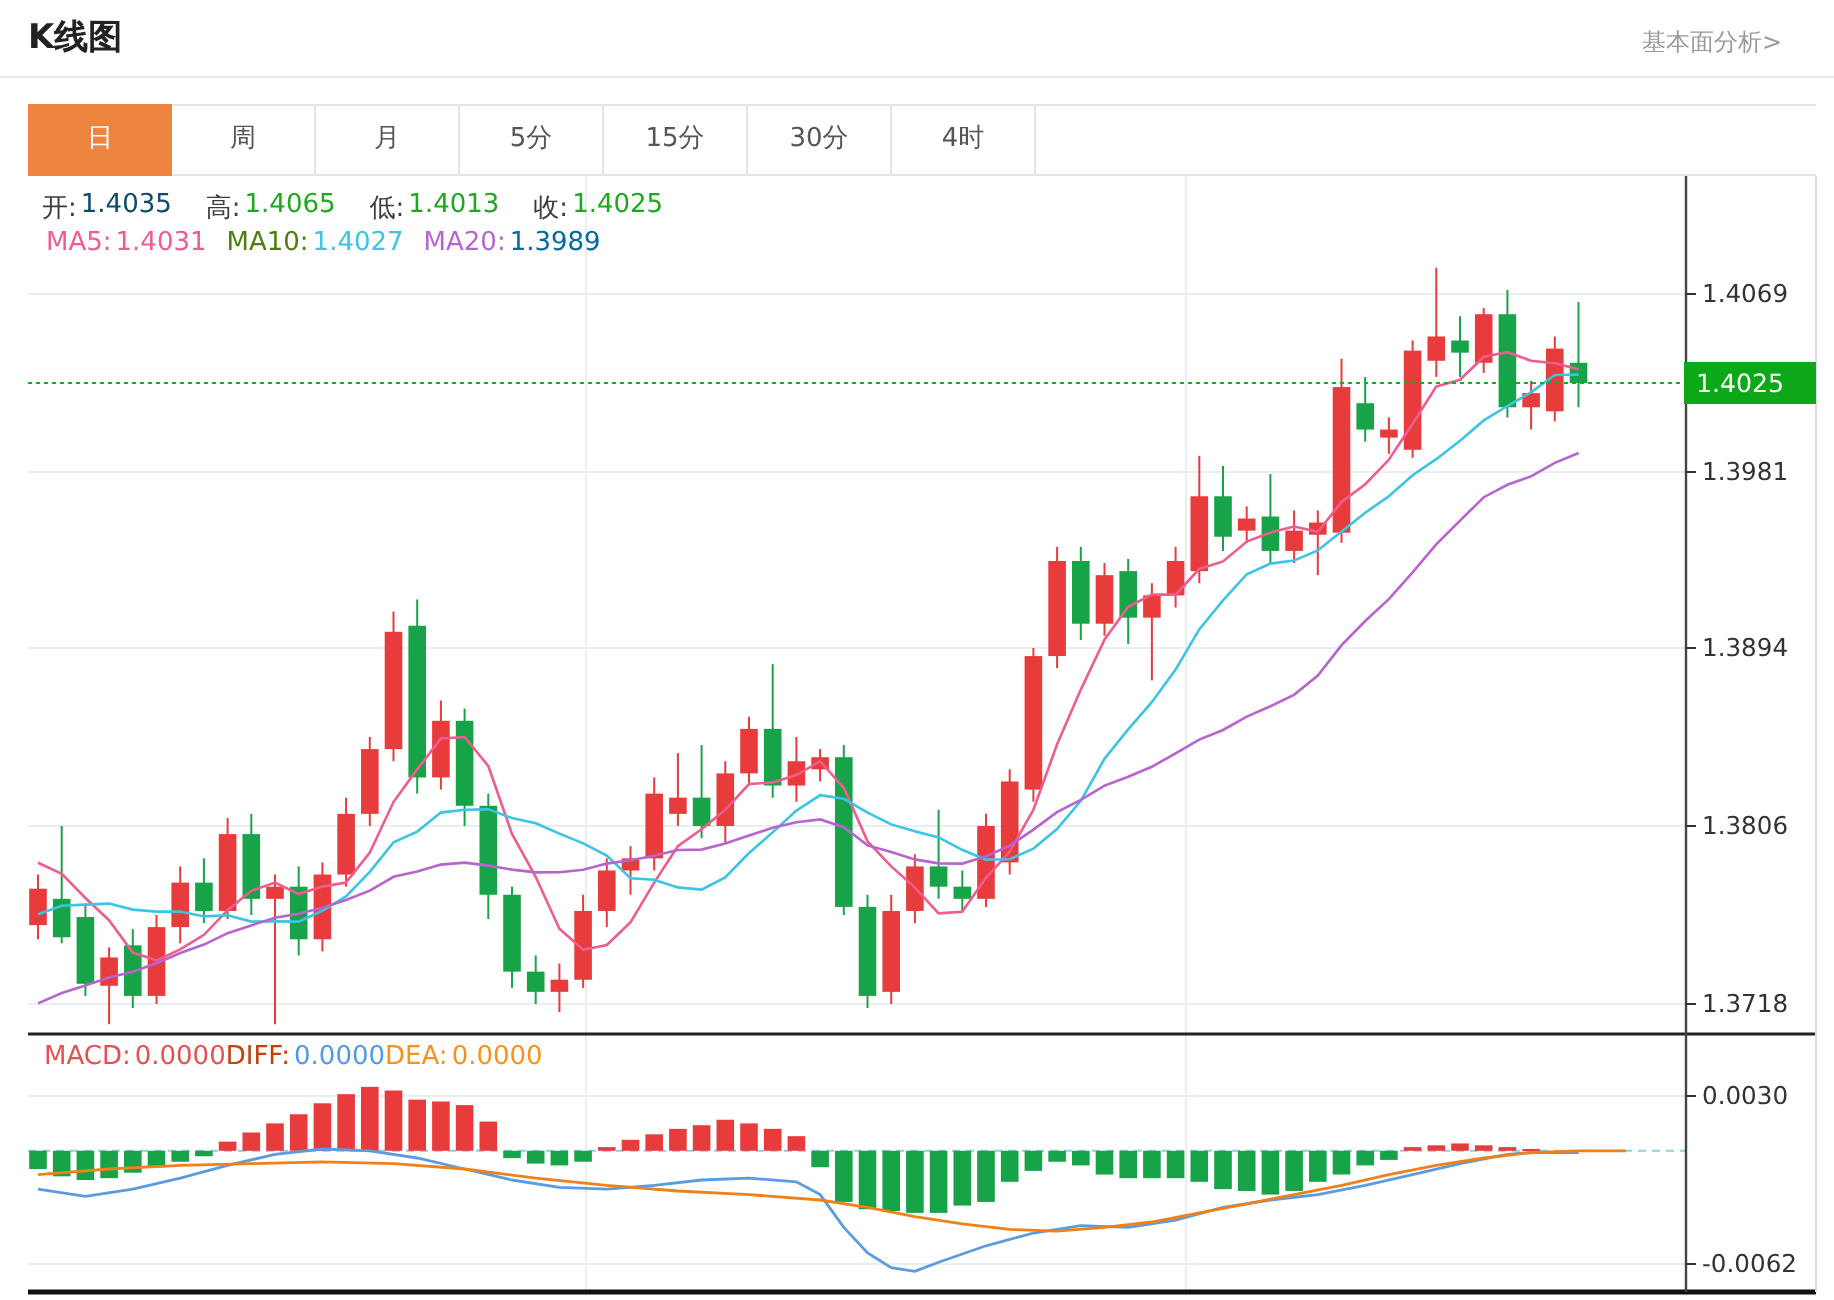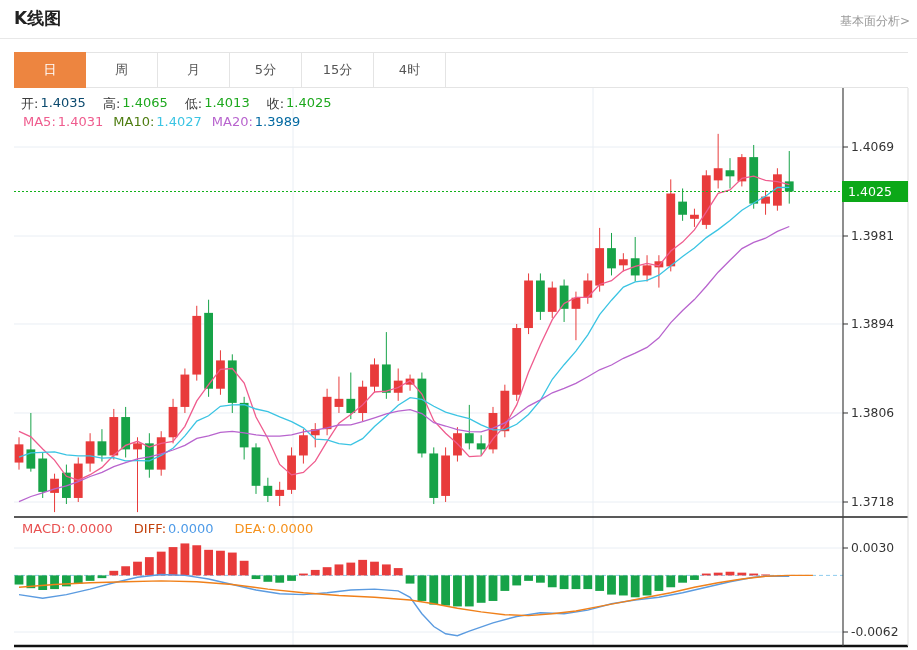--- a/index.html
+++ b/index.html
@@ -1,48 +1,49 @@
 <!DOCTYPE html>
 <html><head>
 <meta charset="utf-8">
 <style>
   html,body{margin:0;padding:0;background:#fff;}
   .page{position:relative;width:917px;height:650px;background:#fff;overflow:hidden;
         font-family:"DejaVu Sans","Liberation Sans",sans-serif;}
   .title{position:absolute;left:14px;top:7px;font-size:17px;font-weight:bold;color:#222;}
-  .fund-link{position:absolute;right:7px;top:13px;font-size:12px;color:#999;text-decoration:none;cursor:pointer;margin-left:36px;}
+  .fund-link{position:absolute;right:26px;top:13px;font-size:12px;color:#999;text-decoration:none;cursor:pointer;margin-left:36px;}
   .divider{position:absolute;left:0;top:38px;width:917px;height:1px;background:#e8e8e8;}
   .tabbar{position:absolute;left:14px;top:52px;width:894px;height:36px;display:flex;
           border-top:1px solid #e4e4e4;border-bottom:1px solid #e4e4e4;box-sizing:border-box;}
   .tab{width:72px;height:34px;line-height:34px;text-align:center;font-size:13px;color:#555;
        background:#fff;border-right:1px solid #e4e4e4;box-sizing:border-box;cursor:pointer;flex:none;}
   .tab:first-child{border-left:1px solid #e4e4e4;}
   .tab.active{margin:-1px 0;height:36px;line-height:36px;border:none;color:#fff;}
   svg.chart{position:absolute;left:0;top:0;}
   .row{position:absolute;display:flex;font-size:13px;white-space:nowrap;}
   .ohlc-row{left:21px;top:95px;gap:17px;}
   .ma-row{left:23px;top:114px;gap:10px;}
-  .macd-row{left:22px;top:521px;gap:21px;}
+  .macd-row{left:22px;top:521px;gap:0;}
   .pair{display:flex;gap:2px;}
   .lbl{color:#3c3c3c;}
 </style>
 </head>
 <body>
 
 <div class="page">
   <div class="title">K线图</div>
   <a class="fund-link">基本面分析&gt;</a>
   <div class="divider"></div>
 
   <div class="tabbar">
       <div class="tab active" style="background: rgb(237, 133, 64);">日</div>
       <div class="tab">周</div>
       <div class="tab">月</div>
       <div class="tab">5分</div>
       <div class="tab">15分</div>
+      <div class="tab">30分</div>
       <div class="tab">4时</div>
     </div>
 
   <svg class="chart" width="917" height="650">
       <g>
         <line x1="14" x2="843" y1="147" y2="147" stroke="#E9EEF4" stroke-width="1"></line>
         <line x1="14" x2="843" y1="236.0028490028501" y2="236.0028490028501" stroke="#E9EEF4" stroke-width="1"></line>
         <line x1="14" x2="843" y1="323.9943019943021" y2="323.9943019943021" stroke="#E9EEF4" stroke-width="1"></line>
         <line x1="14" x2="843" y1="412.9971509971499" y2="412.9971509971499" stroke="#E9EEF4" stroke-width="1"></line>
         <line x1="14" x2="843" y1="502" y2="502" stroke="#E9EEF4" stroke-width="1"></line>

